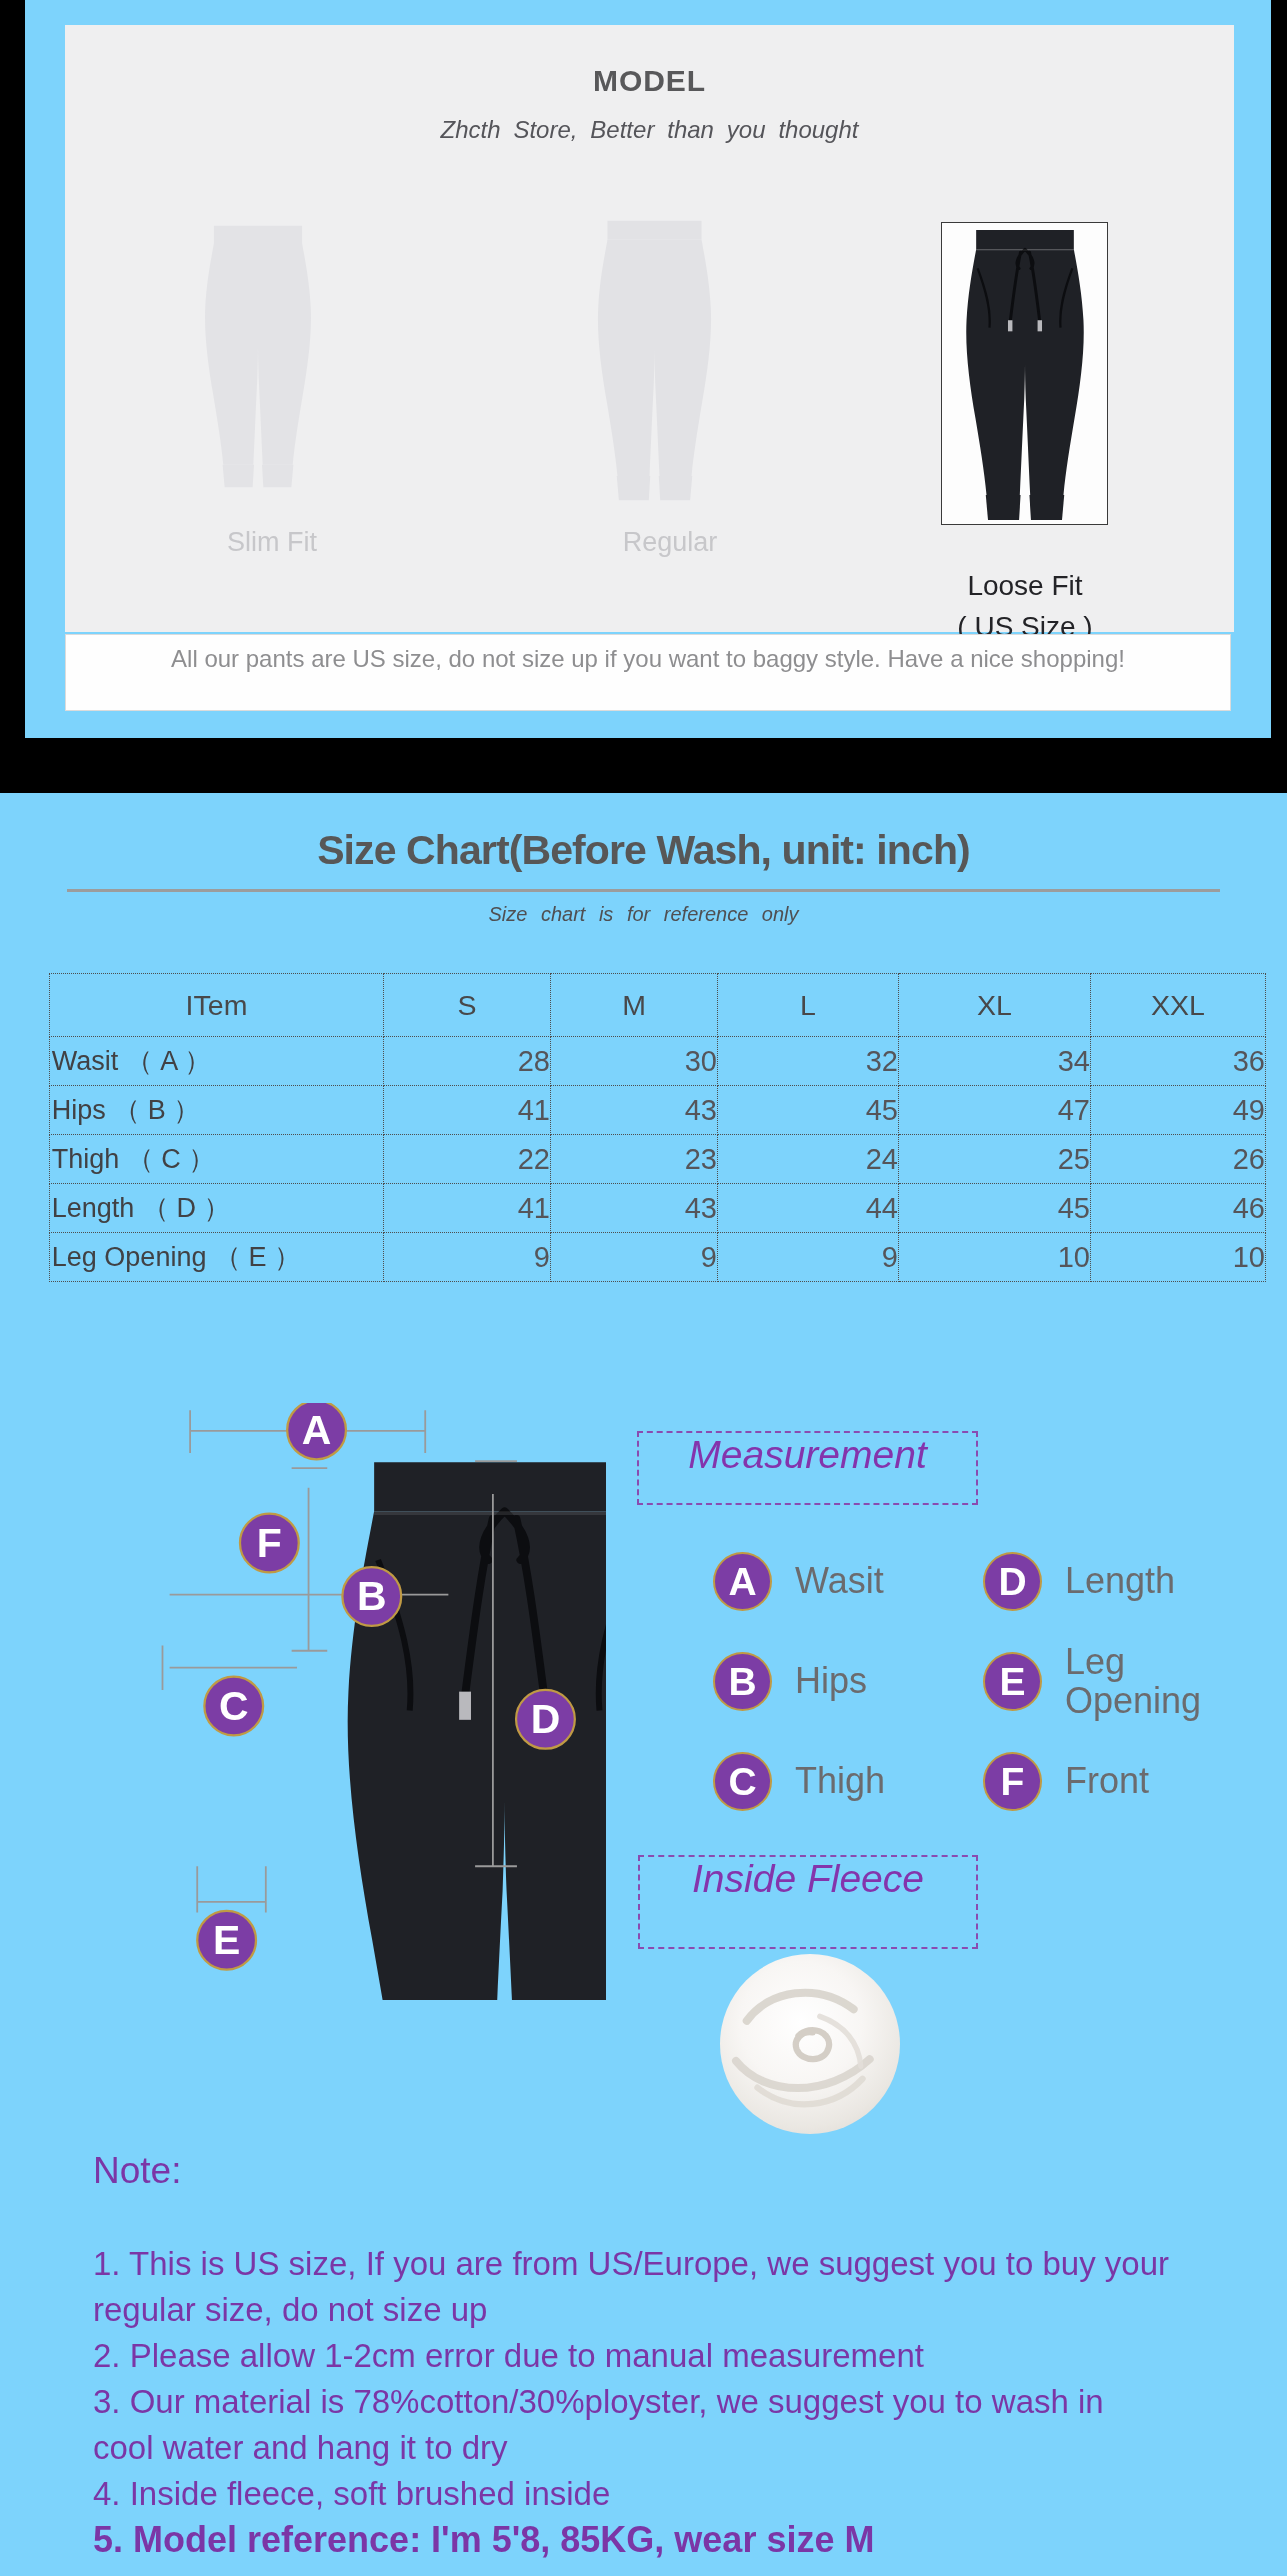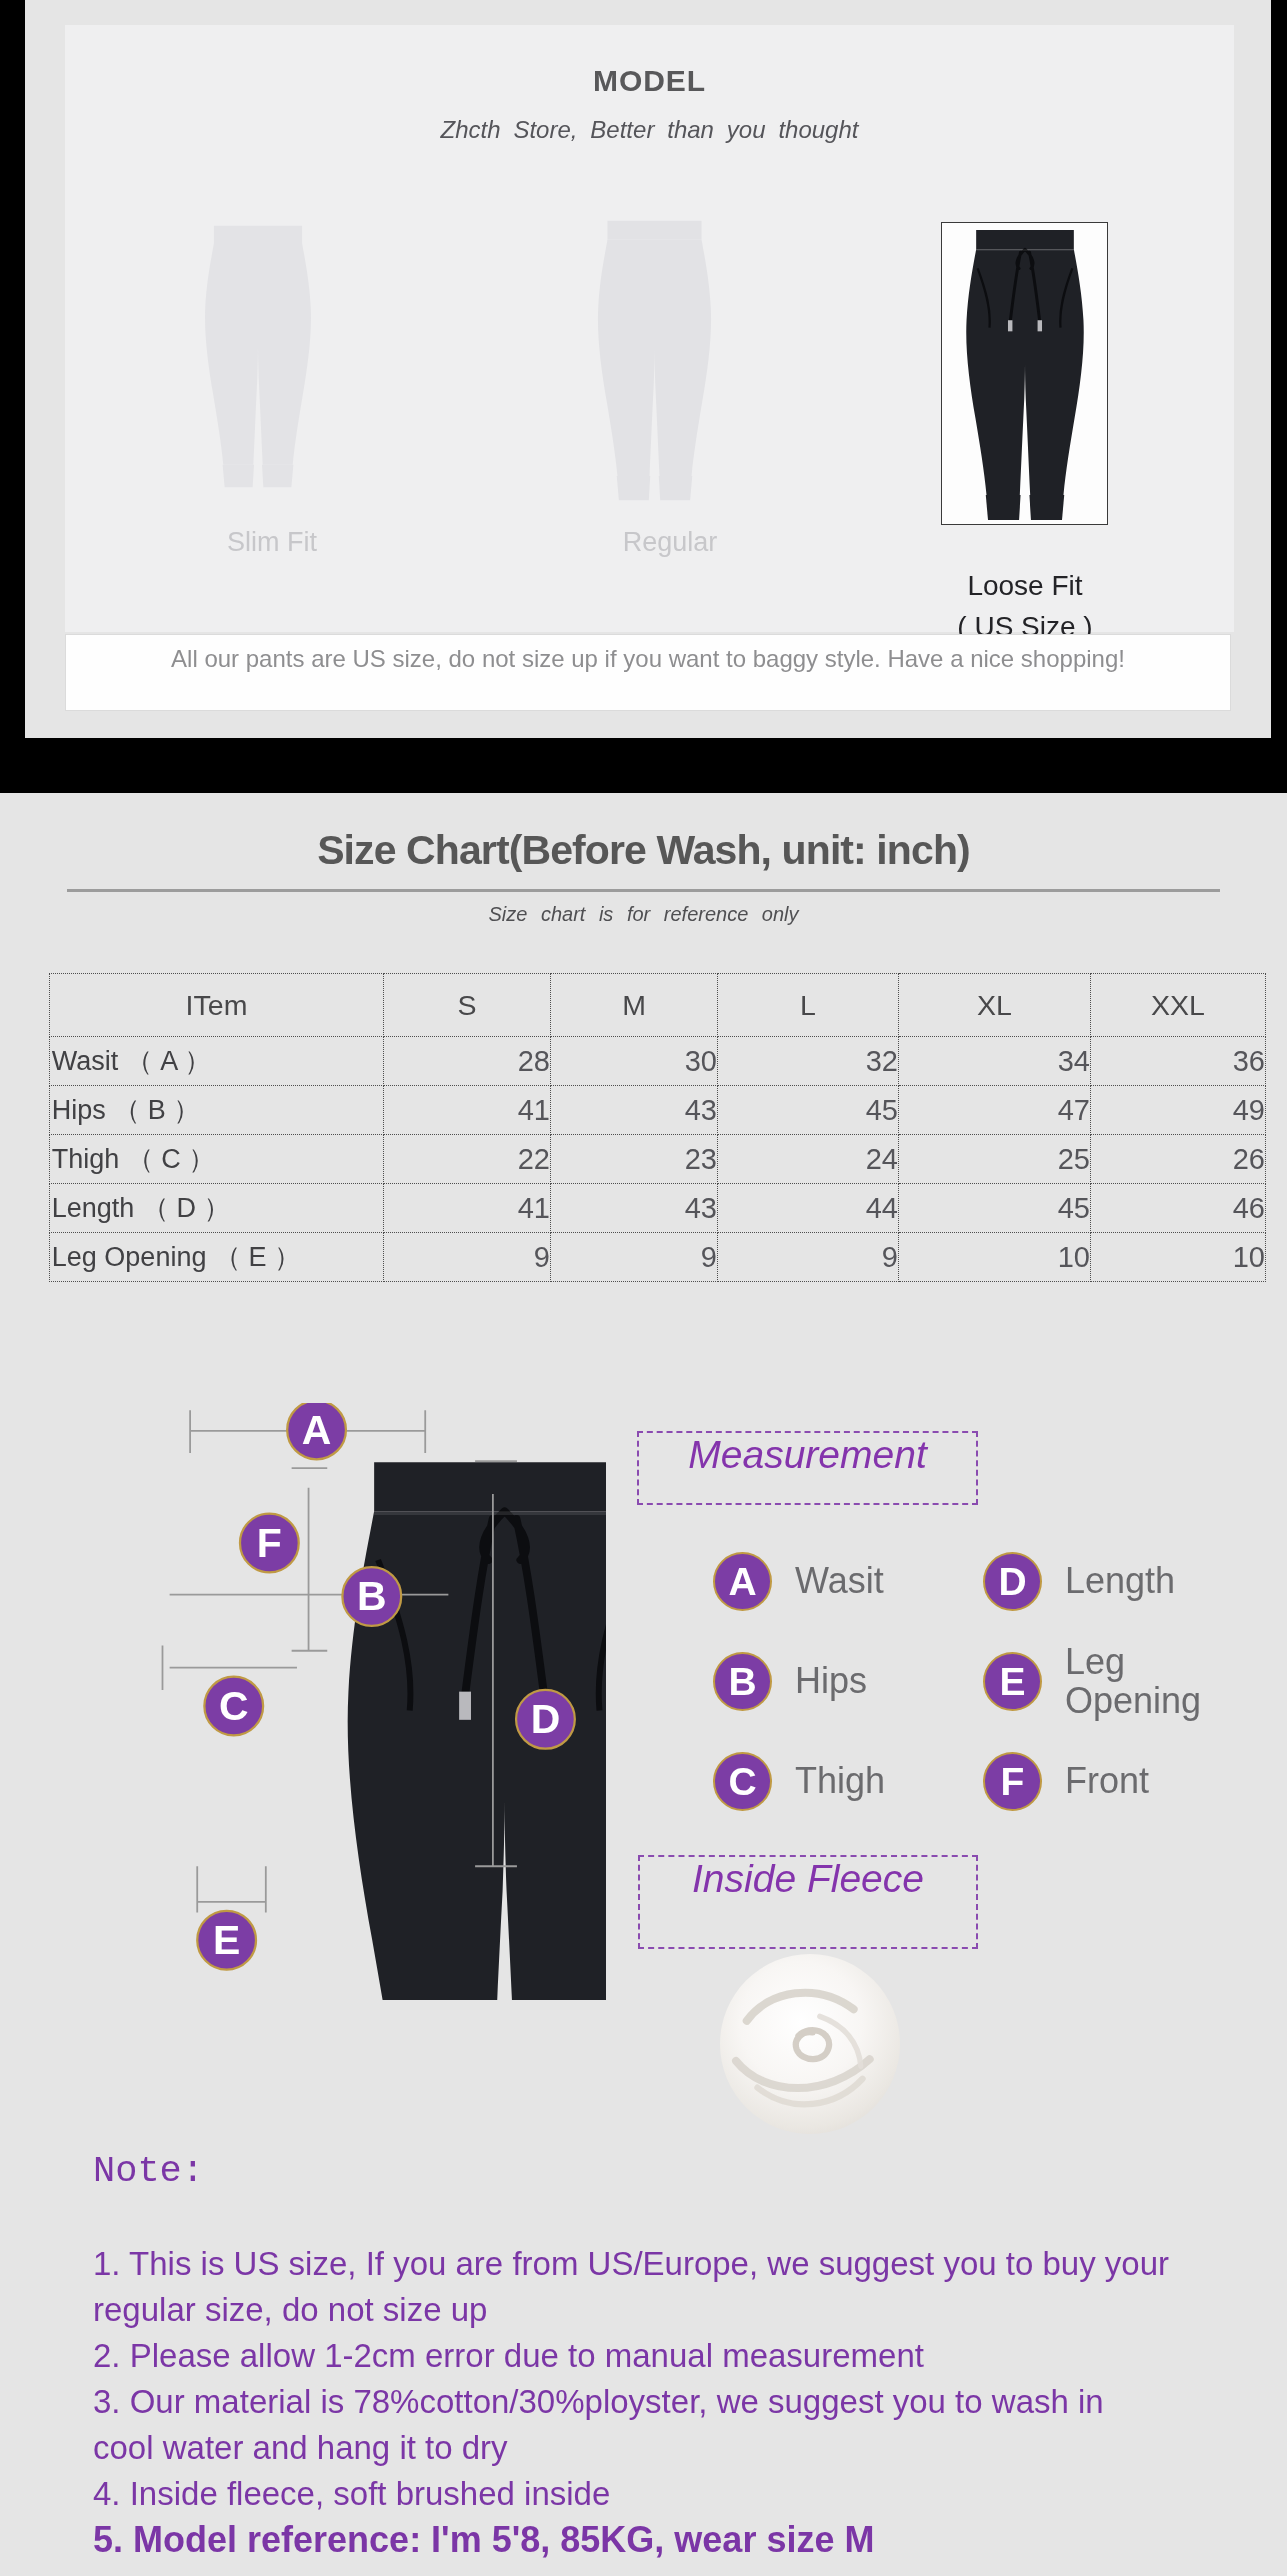--- a/index.html
+++ b/index.html
@@ -1,16 +1,16 @@
 <!DOCTYPE html>
 <html style="font-size:14.3px"><head>
 <meta charset="utf-8">
 <style>
   html,body{margin:0;padding:0;background:#fff;}
-  .page{position:relative;width:1287px;height:2576px;background:#e5e5e5;overflow:hidden;
+  .page{position:relative;width:1287px;height:2576px;background:#7dd3fc;overflow:hidden;
         font-family:"Liberation Sans", sans-serif;}
   .abs{position:absolute;}
 
   
   .edge{position:absolute;top:0;background:#000;}
   .edge.left{left:0;width:25px;height:738px;}
   .edge.right{right:0;width:16px;height:738px;}
   .gray-panel{position:absolute;left:65px;top:25px;width:1169px;height:607px;background:#efeff0;}
   .model-title{position:absolute;left:0;top:39px;width:100%;text-align:center;
                font-size:30px;font-weight:bold;color:#58585a;letter-spacing:0.9px;}
@@ -49,21 +49,21 @@
   .dash-box.measurement{left:637px;top:1431px;width:341px;height:74px;}
   .dash-box.fleece{left:638px;top:1855px;width:340px;height:94px;}
   .legend-row{position:absolute;display:flex;align-items:center;height:59px;}
   .lg-circle{width:59px;height:59px;border-radius:50%;background:#7c3da5;border:2.7px solid #c09a44;
              box-sizing:border-box;color:#fff;font-size:39px;font-weight:bold;flex:0 0 auto;
              display:flex;align-items:center;justify-content:center;}
   .lg-label{margin-left:23px;font-size:36px;color:#6b6b6e;line-height:1.08;width:178px;}
   .fleece-swatch{position:absolute;left:720px;top:1954px;width:180px;height:180px;}
 
   
-  .note-title{position:absolute;left:93px;top:2150px;font-size:37px;color:#7b36a6;font-family:Liberation Mono, monospace;}
+  .note-title{position:absolute;left:93px;top:2150px;font-size:37px;color:#7b36a6;}
   .notes{position:absolute;left:93px;top:2241px;color:#7b36a6;font-size:33px;line-height:46px;
          white-space:nowrap;}
   .note-line.bold{font-weight:bold;font-size:36px;}
 
   svg text{font-family:"Liberation Sans", sans-serif;}
 </style>
 </head>
 <body>
 
 <div class="page">

